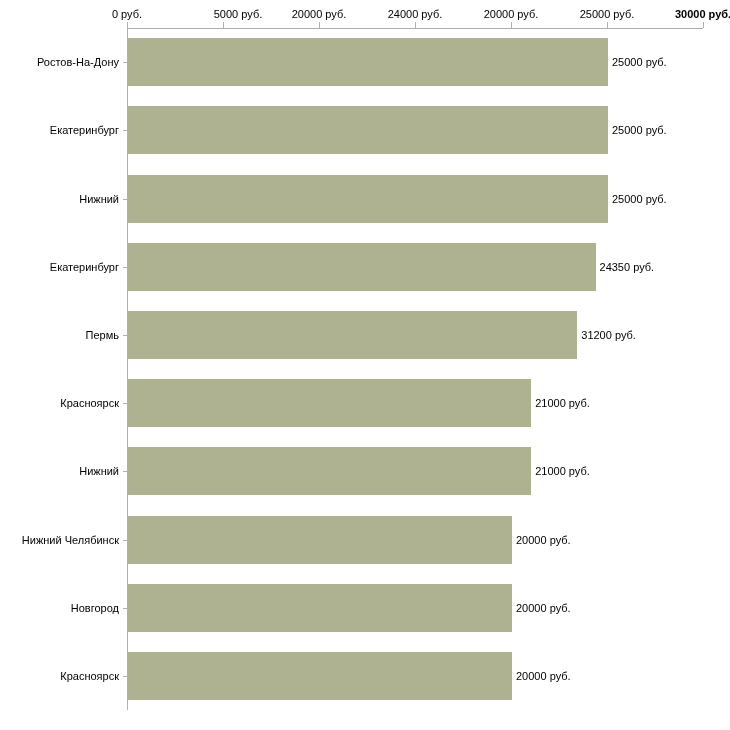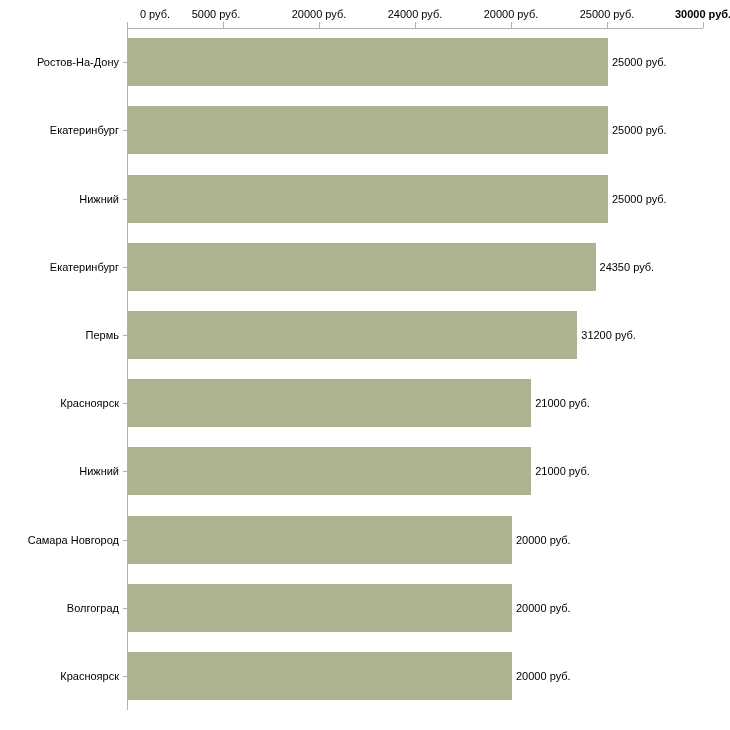--- a/index.html
+++ b/index.html
@@ -83,23 +83,23 @@
   }
 </style>
 </head>
 <body>
 
 <div id="chart-root">
   <div class="axis-top-line"></div>
   <div class="axis-left-line"></div>
   <div id="ticks-layer">
       <div class="tick-mark" style="left: 127px;"></div>
-      <div class="tick-label" style="left: 127px; margin-left: 28px;">0 руб.</div>
+      <div class="tick-label" style="left: 127px;">0 руб.</div>
       <div class="tick-mark" style="left: 223px;"></div>
-      <div class="tick-label" style="left: 216px;">5000 руб.</div>
+      <div class="tick-label" style="left: 238px;">5000 руб.</div>
       <div class="tick-mark" style="left: 319px;"></div>
       <div class="tick-label" style="left: 319px;">20000 руб.</div>
       <div class="tick-mark" style="left: 415px;"></div>
       <div class="tick-label" style="left: 415px;">24000 руб.</div>
       <div class="tick-mark" style="left: 511px;"></div>
       <div class="tick-label" style="left: 511px;">20000 руб.</div>
       <div class="tick-mark" style="left: 607px;"></div>
       <div class="tick-label" style="left: 607px;">25000 руб.</div>
       <div class="tick-mark" style="left: 703px;"></div>
       <div class="tick-label" style="left: 703px; font-weight: bold;">30000 руб.</div>
@@ -128,25 +128,25 @@
       <div class="ytick-mark" style="top: 403px;"></div>
       <div class="cat-label-wrap" style="top: 403.1px;">
         <div class="cat-label">Красноярск</div>
       </div>
       <div class="ytick-mark" style="top: 471px;"></div>
       <div class="cat-label-wrap" style="top: 471.3px;">
         <div class="cat-label">Нижний</div>
       </div>
       <div class="ytick-mark" style="top: 540px;"></div>
       <div class="cat-label-wrap" style="top: 539.5px;">
-        <div class="cat-label">Самара Новгород</div>
+        <div class="cat-label">Нижний Челябинск</div>
       </div>
       <div class="ytick-mark" style="top: 608px;"></div>
       <div class="cat-label-wrap" style="top: 607.7px;">
-        <div class="cat-label">Волгоград</div>
+        <div class="cat-label">Новгород</div>
       </div>
       <div class="ytick-mark" style="top: 676px;"></div>
       <div class="cat-label-wrap" style="top: 675.9px;">
         <div class="cat-label">Красноярск</div>
       </div>
     </div>
   <div id="bars-layer">
       <div class="bar" style="left: 128px; top: 38.1px; width: 480px; height: 48px; background: rgb(174, 178, 145);"></div>
       <div class="bar-value" style="left: 612px; top: 62.1px;">25000 руб.</div>
       <div class="bar" style="left: 128px; top: 106.3px; width: 480px; height: 48px; background: rgb(174, 178, 145);"></div>

